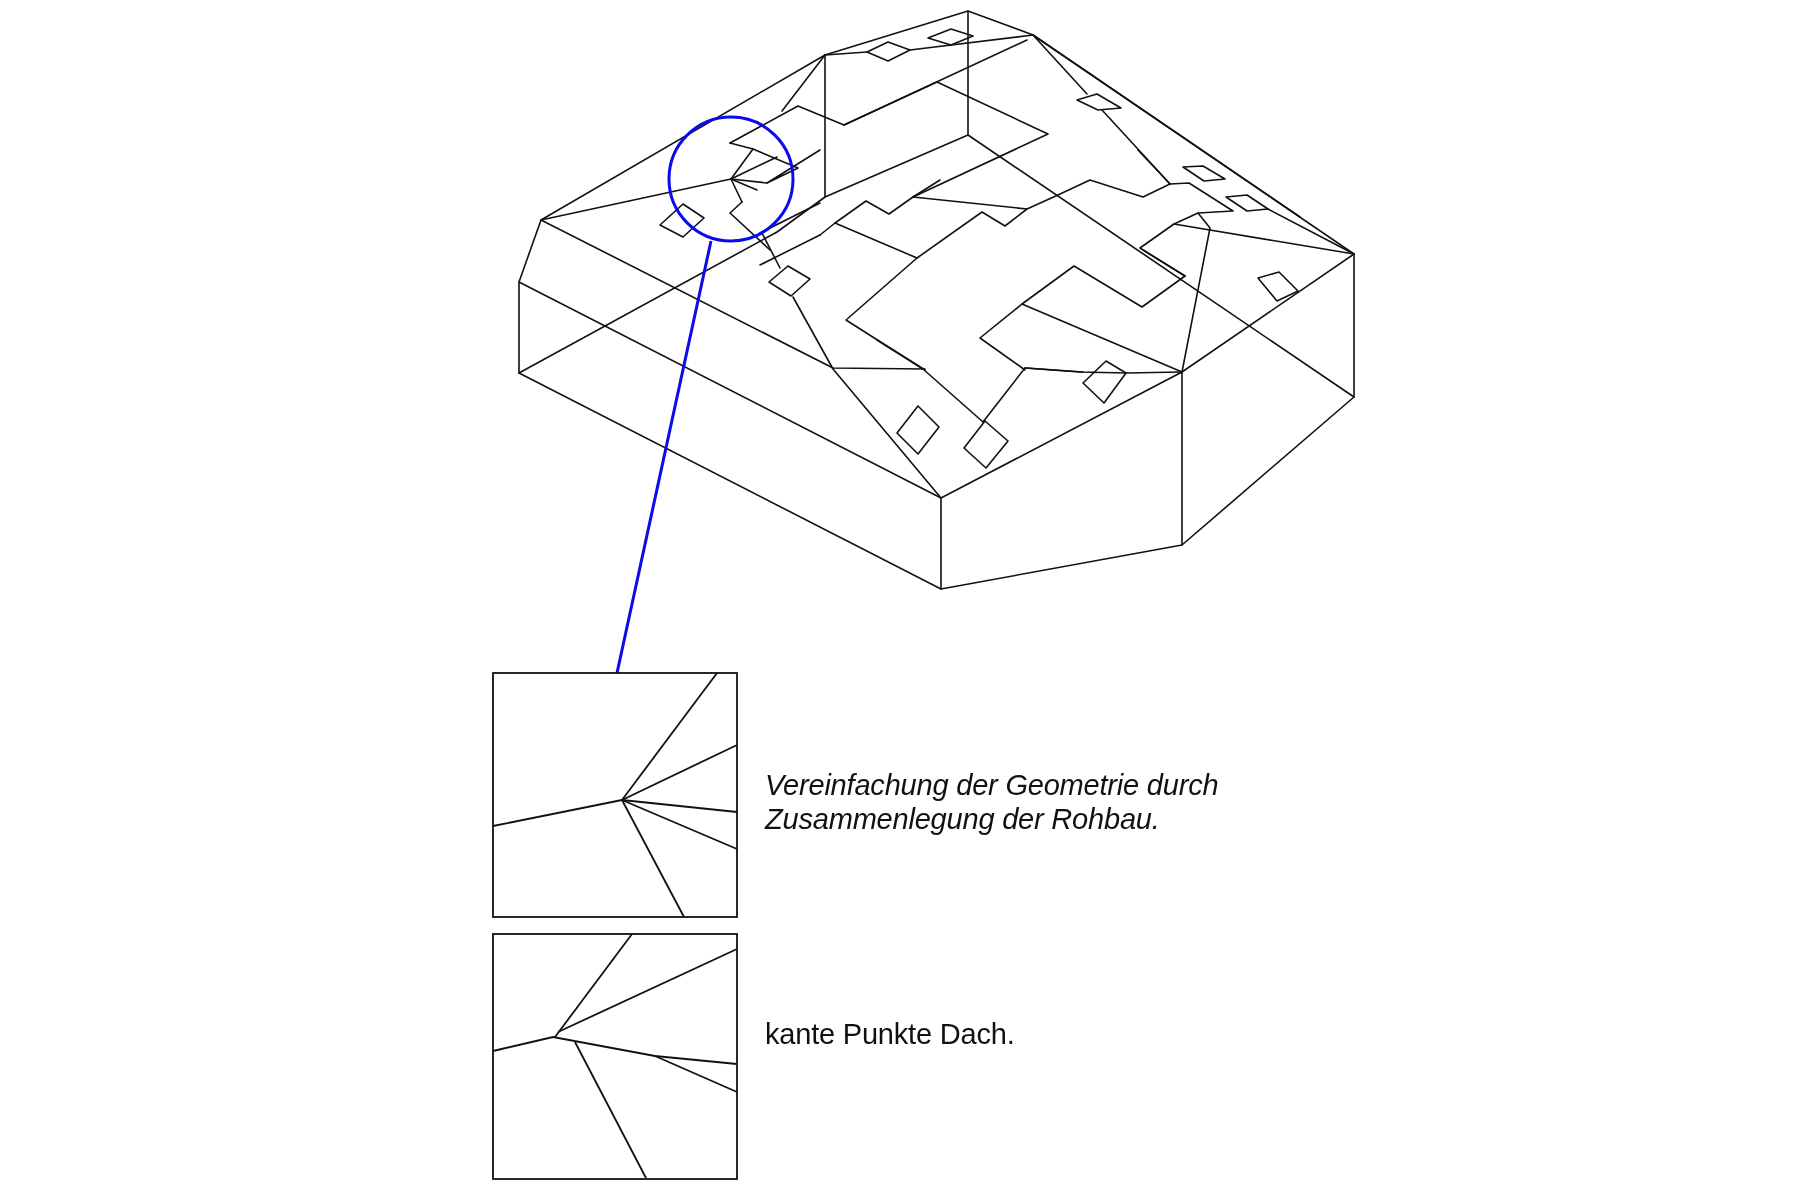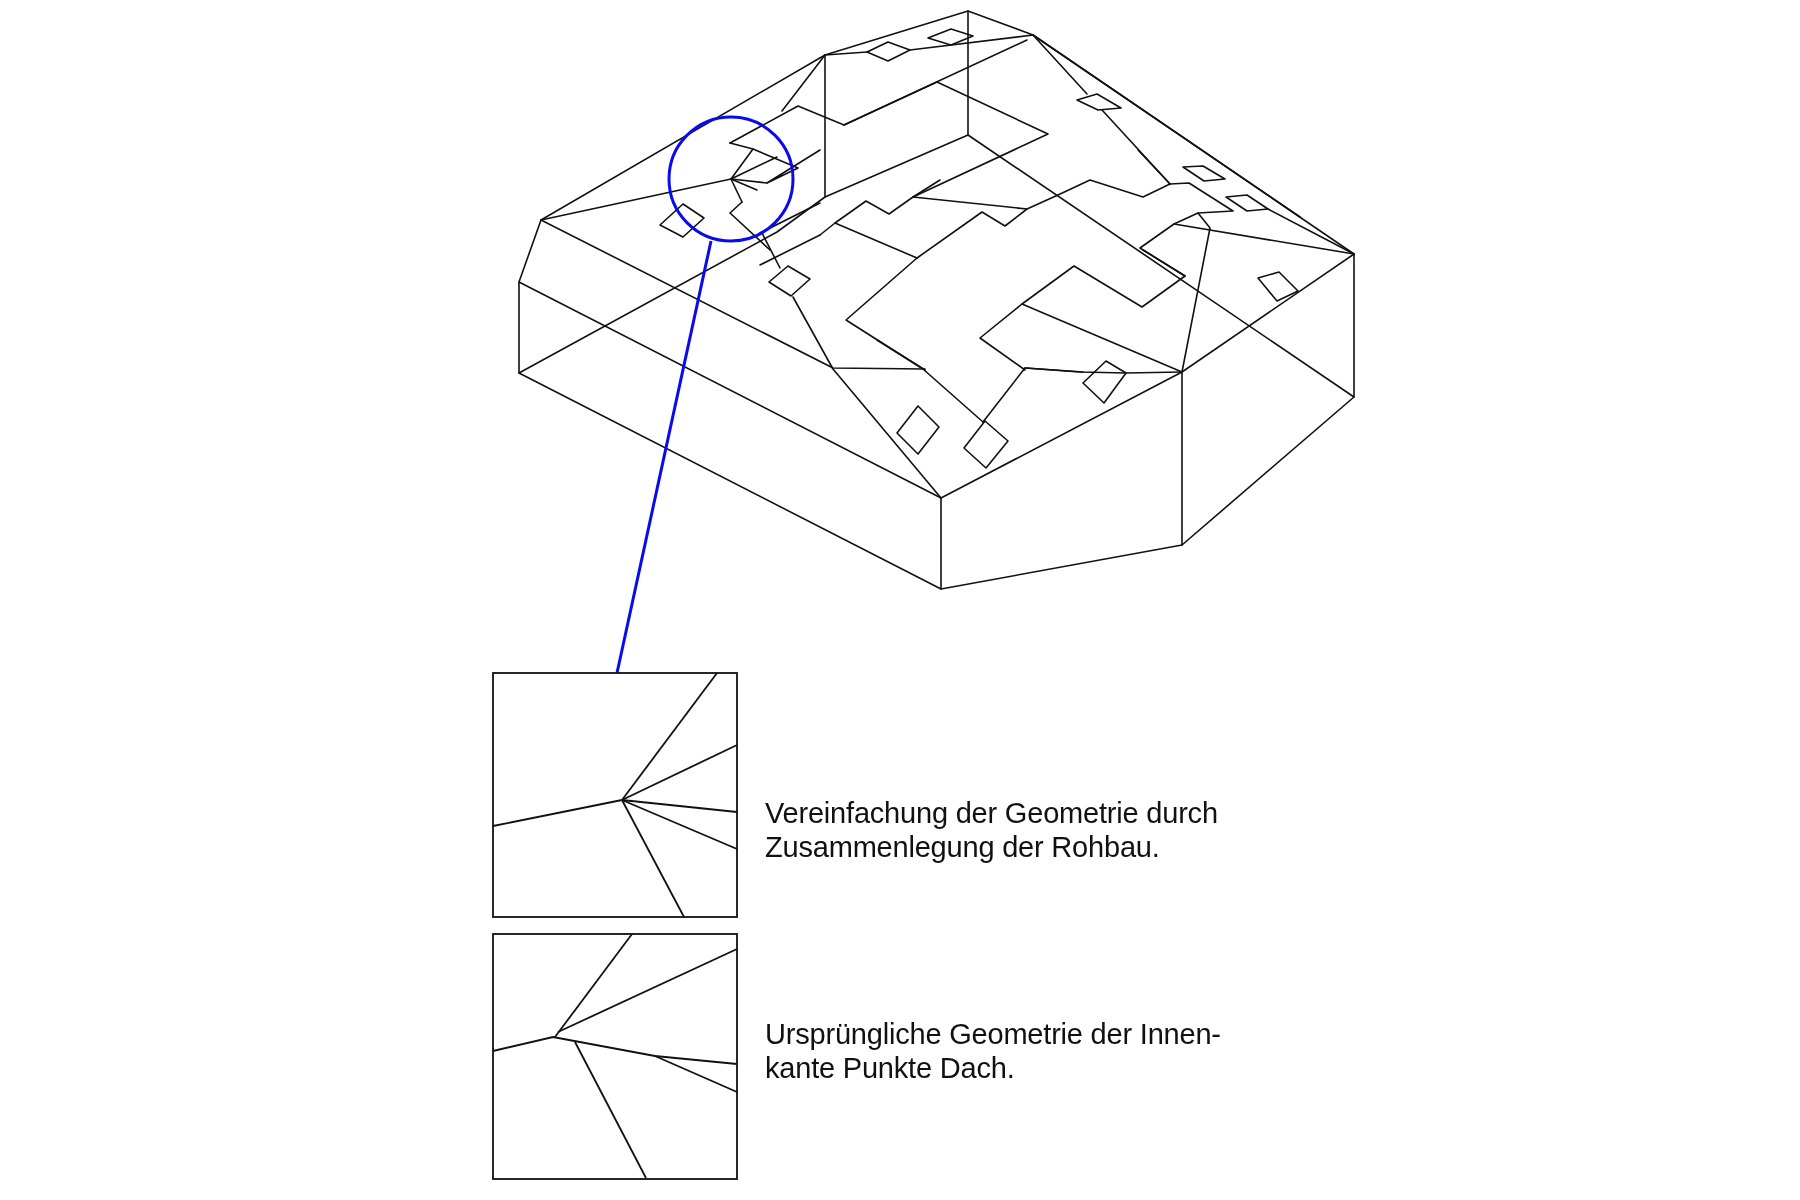--- a/index.html
+++ b/index.html
@@ -4,21 +4,21 @@
 <style>
   html, body { margin:0; padding:0; background:#ffffff; }
   body { width:1800px; height:1200px; position:relative; overflow:hidden; }
   #canvas { position:absolute; left:0; top:0; }
   .caption {
     position:absolute; left:765px; width:560px;
     font-family: "Liberation Sans", sans-serif;
     font-size:29px; line-height:34px; color:#111111; letter-spacing:-0.2px;
   }
   .caption span { display:block; white-space:nowrap; }
-  #caption-1 { top:796px; }
+  #caption-1 { top:768px;font-style:italic; }
   #caption-2 { top:1017px; }
 </style>
 </head>
 <body>
 
 <svg id="canvas" width="1800" height="1200" viewBox="0 0 1800 1200" xmlns="http://www.w3.org/2000/svg">
   <g id="roof" fill="none" stroke-width="1.6" stroke-linejoin="round" stroke-linecap="round" stroke="#111111">
       <polyline points="541,220 825,55 968,11 1033,35 1354,254 1354,397 1182,545 941,589 519,373 519,282 541,220"></polyline>
       <polyline points="519,282 941,498 941,589"></polyline>
       <polyline points="941,498 1182,372 1182,545"></polyline>
@@ -99,15 +99,14 @@
       <polyline points="655,1056 737,1092"></polyline>
       <polyline points="575,1042 646,1178"></polyline>
     </g>
 </svg>
 
 <div class="caption" id="caption-1">
   <span>Vereinfachung der Geometrie durch</span>
   <span>Zusammenlegung der Rohbau.</span>
 </div>
 <div class="caption" id="caption-2">
-  <span>Ursprüngliche Geometrie der Innen-</span>
   <span>kante Punkte Dach.</span>
 </div>
 
 </body></html>

